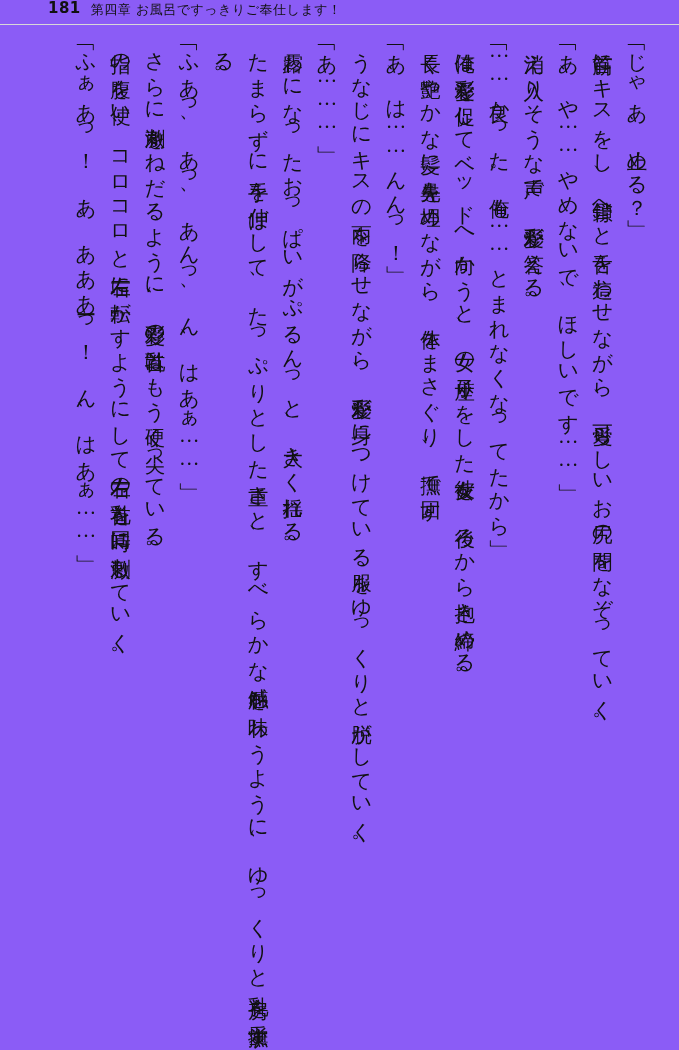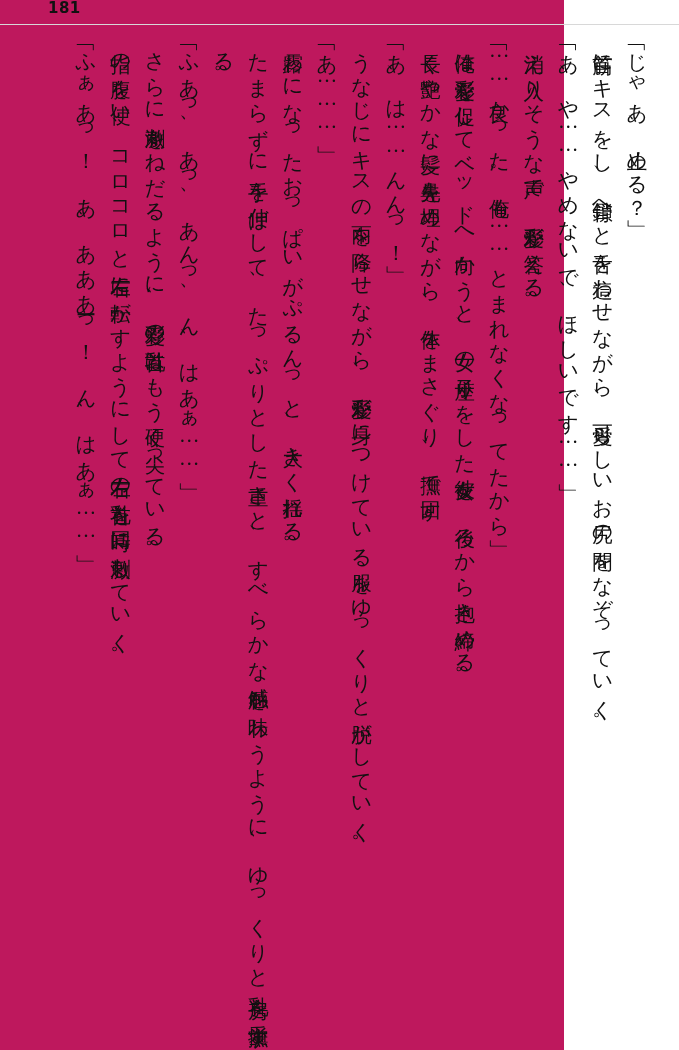--- a/index.html
+++ b/index.html
@@ -10,24 +10,24 @@
   body {
     width: 679px;
     height: 1050px;
     font-family: "Liberation Serif", "DejaVu Serif", serif;
     color: #111111;
     overflow: hidden;
     position: relative;
   }
   .page {
     position: relative;
-    width: 564px;
+    width: 679px;
     height: 1050px;
     box-sizing: border-box;
-    background: #be185d;
+    background: #8b5cf6;
   }
 
   
   .header {
     position: absolute;
     top: 0px;
     left: 0px;
     width: 679px;
     height: 26px;
     display: flex;
@@ -88,20 +88,21 @@
     padding: 0;
   }
 </style>
 </head>
 <body>
 
 <div class="page">
 
   <div class="header">
     <span class="page-number">181</span>
+    <span class="chapter-title">第四章 お風呂ですっきりご奉仕します！</span>
   </div>
   <div class="header-rule"></div>
 
   <div class="body-area">
     <div class="vtext" id="vtext">
         <p>「じゃあ、止める？」</p>
         <p>首筋にキスをし、鎖骨へと舌を這わせながら、可愛らしいお尻の間をなぞっていく。</p>
         <p>「あ、や……やめないで、ほしいです……」</p>
         <p>消え入りそうな声で、彩愛が答える。</p>
         <p>「……良かった。俺も……とまれなくなってたから」</p>

